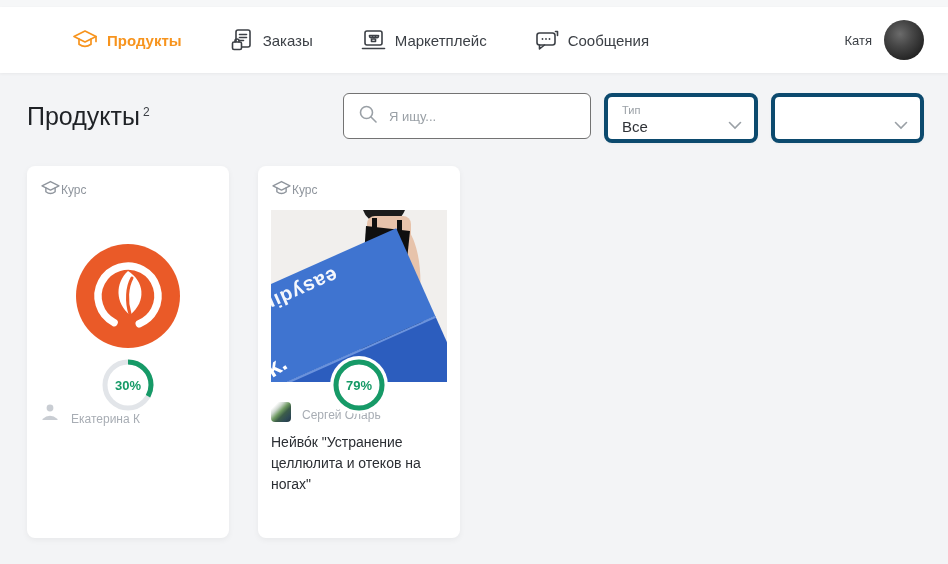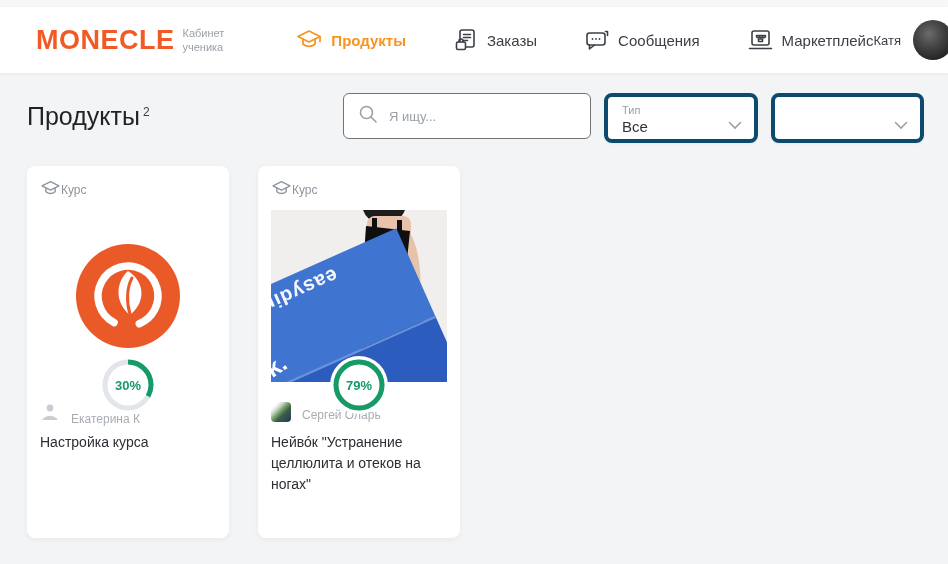--- a/index.html
+++ b/index.html
@@ -64,24 +64,20 @@
   .author-photo { width:20px; height:20px; border-radius:4px; background:linear-gradient(135deg,#ffffff 18%,#cfd8d0 32%,#6f9a62 48%,#3c5d49 62%,#2e4a56 82%,#22343d 100%); }
 
   .card-title { position:absolute; top:266px; left:13px; right:13px; font-size:14px; line-height:21px; color:#2b2e33; }
 </style>
 </head>
 <body>
 
 <div class="top-strip"></div>
 
 <div class="header">
-  <div class="brand">
-    <span class="brand-word">MONECLE</span>
-    <span class="brand-sub">Кабинет<br>ученика</span>
-  </div>
   <div class="nav">
     <div class="nav-item active">
       <span>
         <svg width="26" height="22" viewBox="0 0 26 22" fill="none" stroke="#F7941E" stroke-width="1.7" stroke-linejoin="round" stroke-linecap="round">
           <path d="M13 2 L24 7.5 L13 13 L2 7.5 Z"></path>
           <path d="M7 10.2 V15.2 Q13 19.6 19 15.2 V10.2"></path>
           <path d="M24 7.5 V12.5"></path>
         </svg>
       </span>
       <span>Продукты</span>
@@ -89,44 +85,44 @@
     <div class="nav-item">
       <span>
         <svg width="24" height="24" viewBox="0 0 24 24" fill="none" stroke="#3c4046" stroke-width="1.6" stroke-linejoin="round" stroke-linecap="round">
           <rect x="6" y="2" width="14" height="17" rx="2"></rect>
           <path d="M9.5 6.5 h7 M9.5 9.5 h7 M9.5 12.5 h4"></path>
           <rect x="2.5" y="14" width="9" height="7.5" rx="1.5" fill="#fff"></rect>
           <path d="M5 14 v-1 a2 2 0 0 1 4 0 v1"></path>
         </svg>
       </span>
       <span>Заказы</span>
+    </div>
+    <div class="nav-item">
+      <span>
+        <svg width="25" height="23" viewBox="0 0 25 23" fill="none" stroke="#3c4046" stroke-width="1.6" stroke-linejoin="round" stroke-linecap="round">
+          <rect x="4" y="2" width="17" height="14" rx="2"></rect>
+          <path d="M8.5 6.5 h8 M8.5 6.5 q0 2.2 1.6 2.2 q1.4 0 1.4 -2.2 q0 2.2 1.5 2.2 q1.5 0 1.5 -2.2 q0 2.2 1.5 2.2 q1.5 0 1.5 -2.2"></path>
+          <path d="M10.5 12.5 h4 v-2.5 h-4 z"></path>
+          <path d="M1.5 19.5 h22"></path>
+        </svg>
+      </span>
+      <span>Маркетплейс</span>
     </div>
     <div class="nav-item">
       <span>
         <svg width="24" height="22" viewBox="0 0 24 22" fill="none" stroke="#3c4046" stroke-width="1.6" stroke-linejoin="round" stroke-linecap="round">
           <path d="M20.5 2.5 h2 v4"></path>
           <rect x="2" y="4" width="18" height="12" rx="2.5"></rect>
           <path d="M4.5 16 v4 l5 -4"></path>
           <circle cx="7.5" cy="10" r="0.9" fill="#3c4046" stroke="none"></circle>
           <circle cx="11" cy="10" r="0.9" fill="#3c4046" stroke="none"></circle>
           <circle cx="14.5" cy="10" r="0.9" fill="#3c4046" stroke="none"></circle>
         </svg>
       </span>
       <span>Сообщения</span>
-    </div>
-    <div class="nav-item">
-      <span>
-        <svg width="25" height="23" viewBox="0 0 25 23" fill="none" stroke="#3c4046" stroke-width="1.6" stroke-linejoin="round" stroke-linecap="round">
-          <rect x="4" y="2" width="17" height="14" rx="2"></rect>
-          <path d="M8.5 6.5 h8 M8.5 6.5 q0 2.2 1.6 2.2 q1.4 0 1.4 -2.2 q0 2.2 1.5 2.2 q1.5 0 1.5 -2.2 q0 2.2 1.5 2.2 q1.5 0 1.5 -2.2"></path>
-          <path d="M10.5 12.5 h4 v-2.5 h-4 z"></path>
-          <path d="M1.5 19.5 h22"></path>
-        </svg>
-      </span>
-      <span>Маркетплейс</span>
     </div>
   </div>
   <div class="user">
     <span class="user-name">Катя</span>
     <span class="avatar"></span>
   </div>
 </div>
 
 <div class="content">
   <div class="toolbar">
@@ -195,21 +191,20 @@
       </div>
       <div class="author-row">
         <span>
           <svg width="20" height="20" viewBox="0 0 20 20">
             <circle cx="10" cy="6" r="3.4" fill="#c9cdd3"></circle>
             <path d="M2.5 17 Q10 10.5 17.5 17 L17.5 18 L2.5 18 Z" fill="#c9cdd3"></path>
           </svg>
         </span>
         <span class="author-name">Екатерина К</span>
       </div>
-      <div class="card-title">Настройка курса</div>
     </div>
 
     <div class="card">
       <div class="card-type">
         <span>
           <svg width="21" height="17" viewBox="0 0 26 22" fill="none" stroke="#8f959d" stroke-width="1.8" stroke-linejoin="round" stroke-linecap="round">
             <path d="M13 2 L24 7.5 L13 13 L2 7.5 Z"></path>
             <path d="M7 10.2 V15.2 Q13 19.6 19 15.2 V10.2"></path>
           </svg>
         </span>

